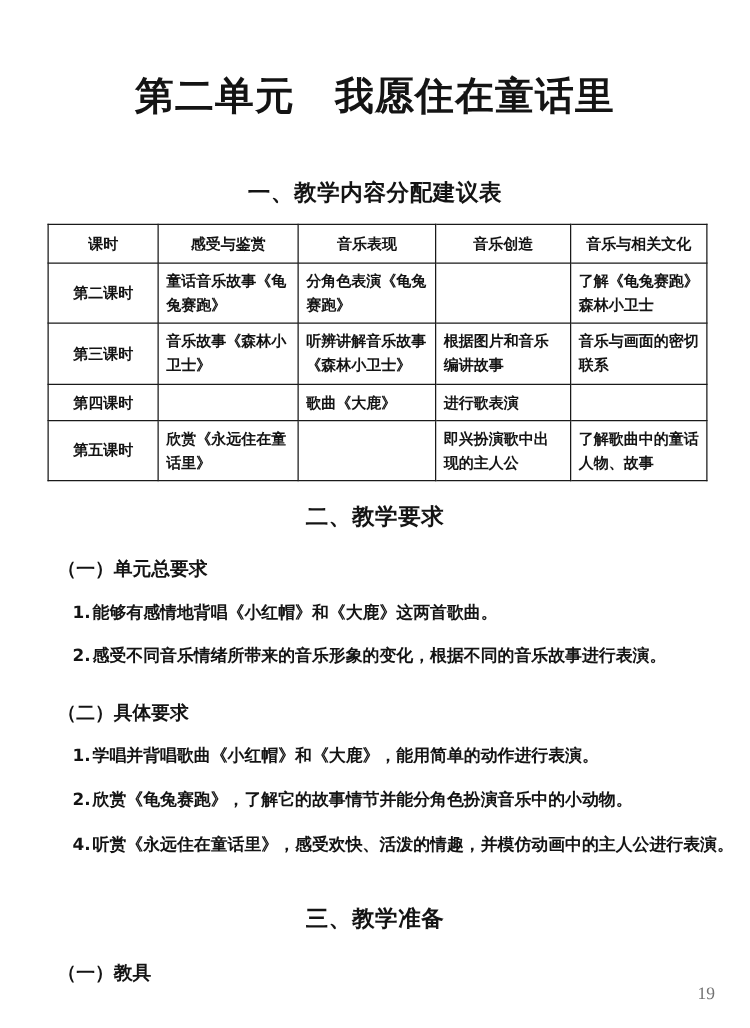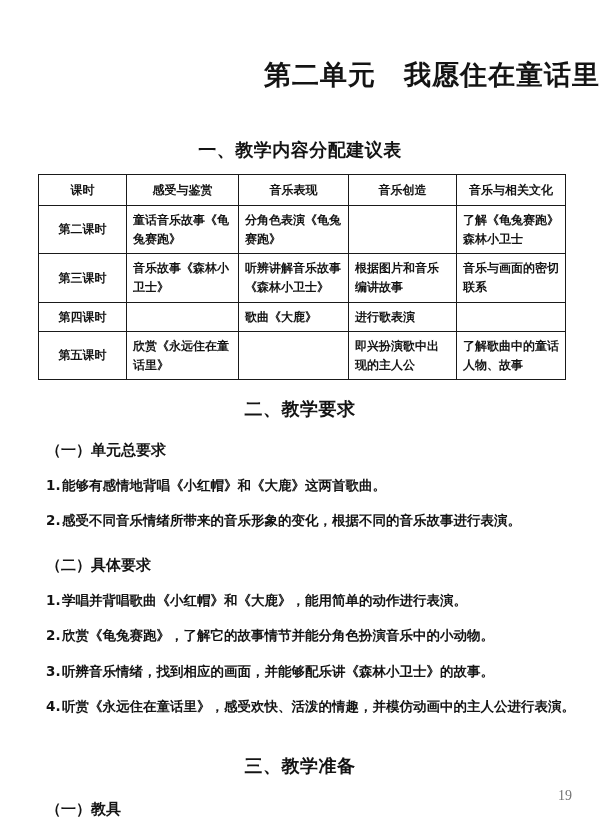--- a/index.html
+++ b/index.html
@@ -18,22 +18,22 @@
   }
 
   .page {
     position: absolute;
     inset: 0;
     padding: 0;
   }
 
   
   .unit-title {
-    text-align: right;
-    font-size: 27px;
+    text-align: center;
+    font-size: 31px;
     font-weight: bold;
     letter-spacing: 1px;
     margin: 0;
     padding-top: 58px;
     line-height: 1.25;
     white-space: pre;
   }
 
   
   .section-heading {
@@ -100,21 +100,21 @@
   
   .body-list {
     list-style: none;
     margin: 0;
     padding: 0;
   }
   .body-line {
     font-size: 13.5px;
     font-weight: bold;
     line-height: 1.62;
-    padding-left: 46px;
+    padding-left: 58px;
     padding-right: 22px;
     white-space: nowrap;
   }
   .num {
     display: inline-block;
     min-width: 16px;
   }
 
   
   .page-number {
@@ -202,23 +202,20 @@
   <h3 class="sub-heading sub-b">（二）具体要求</h3>
 
   <div class="body-list">
     <p class="body-line">
       <span class="num">1.</span><span>学唱并背唱歌曲《小红帽》和《大鹿》，能用简单的动作进行表演。</span>
     </p>
     <p class="body-line">
       <span class="num">2.</span><span>欣赏《龟兔赛跑》，了解它的故事情节并能分角色扮演音乐中的小动物。</span>
     </p>
     <p class="body-line">
-      <span class="num">3.</span><span>听辨音乐情绪，找到相应的画面，并能够配乐讲《森林小卫士》的故事。</span>
-    </p>
-    <p class="body-line">
       <span class="num">4.</span><span>听赏《永远住在童话里》，感受欢快、活泼的情趣，并模仿动画中的主人公进行表演。</span>
     </p>
   </div>
 
   <h2 class="section-heading sh-3">三、教学准备</h2>
 
   <h3 class="sub-heading sub-c">（一）教具</h3>
 
   <div class="page-number">19</div>
 

